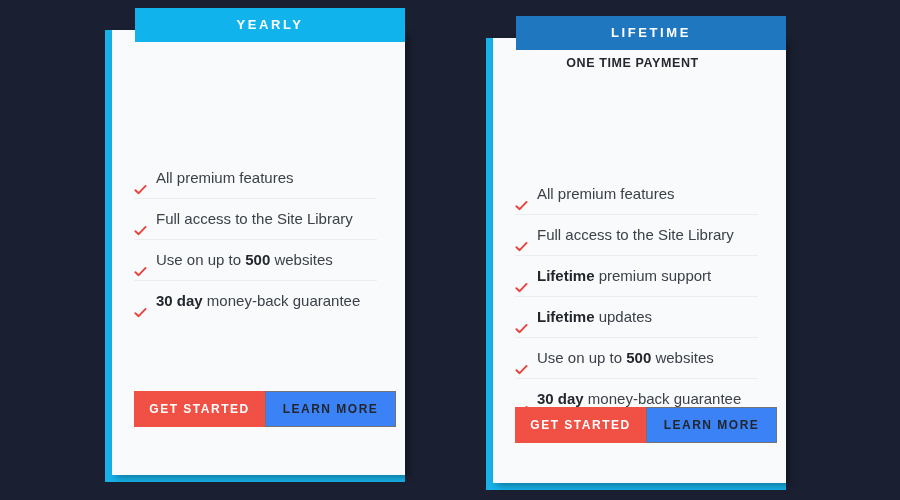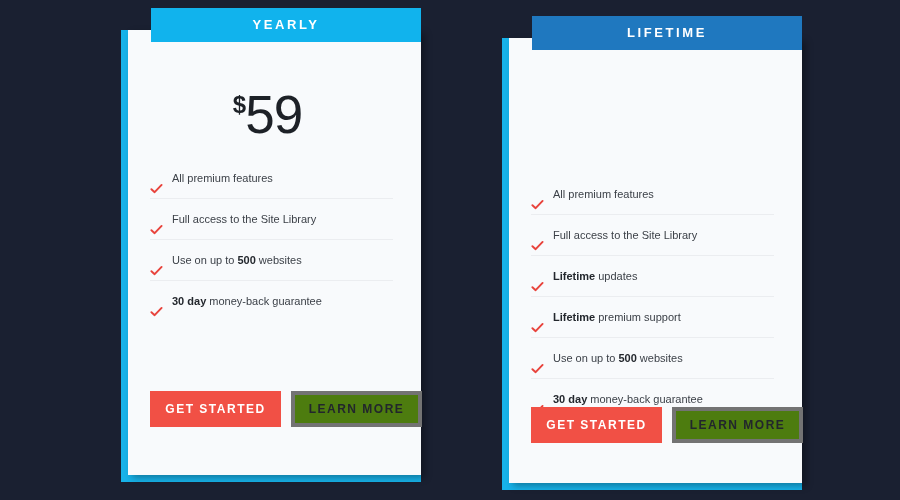--- a/index.html
+++ b/index.html
@@ -11,21 +11,20 @@
     height: 500px;
     background: #1a2031;
     font-family: "Liberation Sans", sans-serif;
     overflow: hidden;
     position: relative;
   }
 
   .stage {
     position: absolute;
     inset: 0;
-    margin-left: 16px;
   }
 
   
   .plan {
     position: absolute;
     width: 300px;
   }
   .plan-yearly   { left: 105px; top: 8px;  }
   .plan-lifetime { left: 486px; top: 16px; }
 
@@ -112,21 +111,21 @@
     padding: 0;
   }
   .features-yearly   { top: 150px; }
   .features-lifetime { top: 158px; }
 
   .feature {
     position: relative;
     height: 40px;
     line-height: 40px;
     padding-left: 22px;
-    font-size: 11px;
+    font-size: 15px;
     color: #3c4148;
     border-bottom: 1px solid #ebedf0;
     white-space: nowrap;
   }
   .feature:last-child { border-bottom: none; }
   .feature b { color: #23272d; font-weight: bold; }
 
   .check {
     position: absolute;
     left: 0;
@@ -135,21 +134,20 @@
     width: 13px;
     height: 13px;
     display: block;
   }
 
   
   .actions {
     position: absolute;
     left: 29px;
     display: flex;
-    gap: 10px;
   }
   .actions-yearly   { top: 383px; }
   .actions-lifetime { top: 391px; }
 
   .btn {
     font-family: "Liberation Sans", sans-serif;
     font-size: 12px;
     font-weight: bold;
     letter-spacing: 1.5px;
     border: none;
@@ -158,41 +156,38 @@
     height: 36px;
     box-sizing: border-box;
   }
   .btn-primary {
     width: 131px;
     background: #f15045;
     color: #ffffff;
   }
   .btn-secondary {
     width: 131px;
-    background: #4d7c0f;
+    background: #3b82f6;
     color: #22262c;
-    border: 4px solid #737373;
+    border: 1px solid #737373;
   }
 </style>
 </head>
 <body>
 
 <div class="stage">
 
   <div class="plan plan-yearly">
     <div class="accent-frame"></div>
     <div class="panel"></div>
 
     <div class="ribbon ribbon-yearly">YEARLY</div>
 
     <div class="price-block price-yearly">
       <div class="subtitle"></div>
-      <div class="price">
-        <span class="cur">$</span><span class="amt">59</span>
-      </div>
     </div>
 
     <ul class="features features-yearly">
       <li class="feature">
         <span class="check">
           <svg viewBox="0 0 14 14" width="13" height="13">
               <path d="M1.5 7.2 L5 10.4 L12.5 2.6" fill="none" stroke="#e8433c" stroke-width="2.1" stroke-linecap="round" stroke-linejoin="round"></path>
             </svg>
         </span>
         <span>All premium features</span>
@@ -229,20 +224,21 @@
     </div>
   </div>
 
   <div class="plan plan-lifetime">
     <div class="accent-frame"></div>
     <div class="panel"></div>
 
     <div class="ribbon ribbon-lifetime">LIFETIME</div>
 
     <div class="price-block price-lifetime">
+      <div class="subtitle">ONE TIME PAYMENT</div>
     </div>
 
     <ul class="features features-lifetime">
       <li class="feature">
         <span class="check">
           <svg viewBox="0 0 14 14" width="13" height="13">
               <path d="M1.5 7.2 L5 10.4 L12.5 2.6" fill="none" stroke="#e8433c" stroke-width="2.1" stroke-linecap="round" stroke-linejoin="round"></path>
             </svg>
         </span>
         <span>All premium features</span>
@@ -254,29 +250,29 @@
             </svg>
         </span>
         <span>Full access to the Site Library</span>
       </li>
       <li class="feature">
         <span class="check">
           <svg viewBox="0 0 14 14" width="13" height="13">
               <path d="M1.5 7.2 L5 10.4 L12.5 2.6" fill="none" stroke="#e8433c" stroke-width="2.1" stroke-linecap="round" stroke-linejoin="round"></path>
             </svg>
         </span>
+        <b>Lifetime</b><span> premium support</span>
+      </li>
+      <li class="feature">
+        <span class="check">
+          <svg viewBox="0 0 14 14" width="13" height="13">
+              <path d="M1.5 7.2 L5 10.4 L12.5 2.6" fill="none" stroke="#e8433c" stroke-width="2.1" stroke-linecap="round" stroke-linejoin="round"></path>
+            </svg>
+        </span>
         <b>Lifetime</b><span> updates</span>
-      </li>
-      <li class="feature">
-        <span class="check">
-          <svg viewBox="0 0 14 14" width="13" height="13">
-              <path d="M1.5 7.2 L5 10.4 L12.5 2.6" fill="none" stroke="#e8433c" stroke-width="2.1" stroke-linecap="round" stroke-linejoin="round"></path>
-            </svg>
-        </span>
-        <b>Lifetime</b><span> premium support</span>
       </li>
       <li class="feature">
         <span class="check">
           <svg viewBox="0 0 14 14" width="13" height="13">
               <path d="M1.5 7.2 L5 10.4 L12.5 2.6" fill="none" stroke="#e8433c" stroke-width="2.1" stroke-linecap="round" stroke-linejoin="round"></path>
             </svg>
         </span>
         <span>Use on up to </span><b>500</b><span> websites</span>
       </li>
       <li class="feature">

